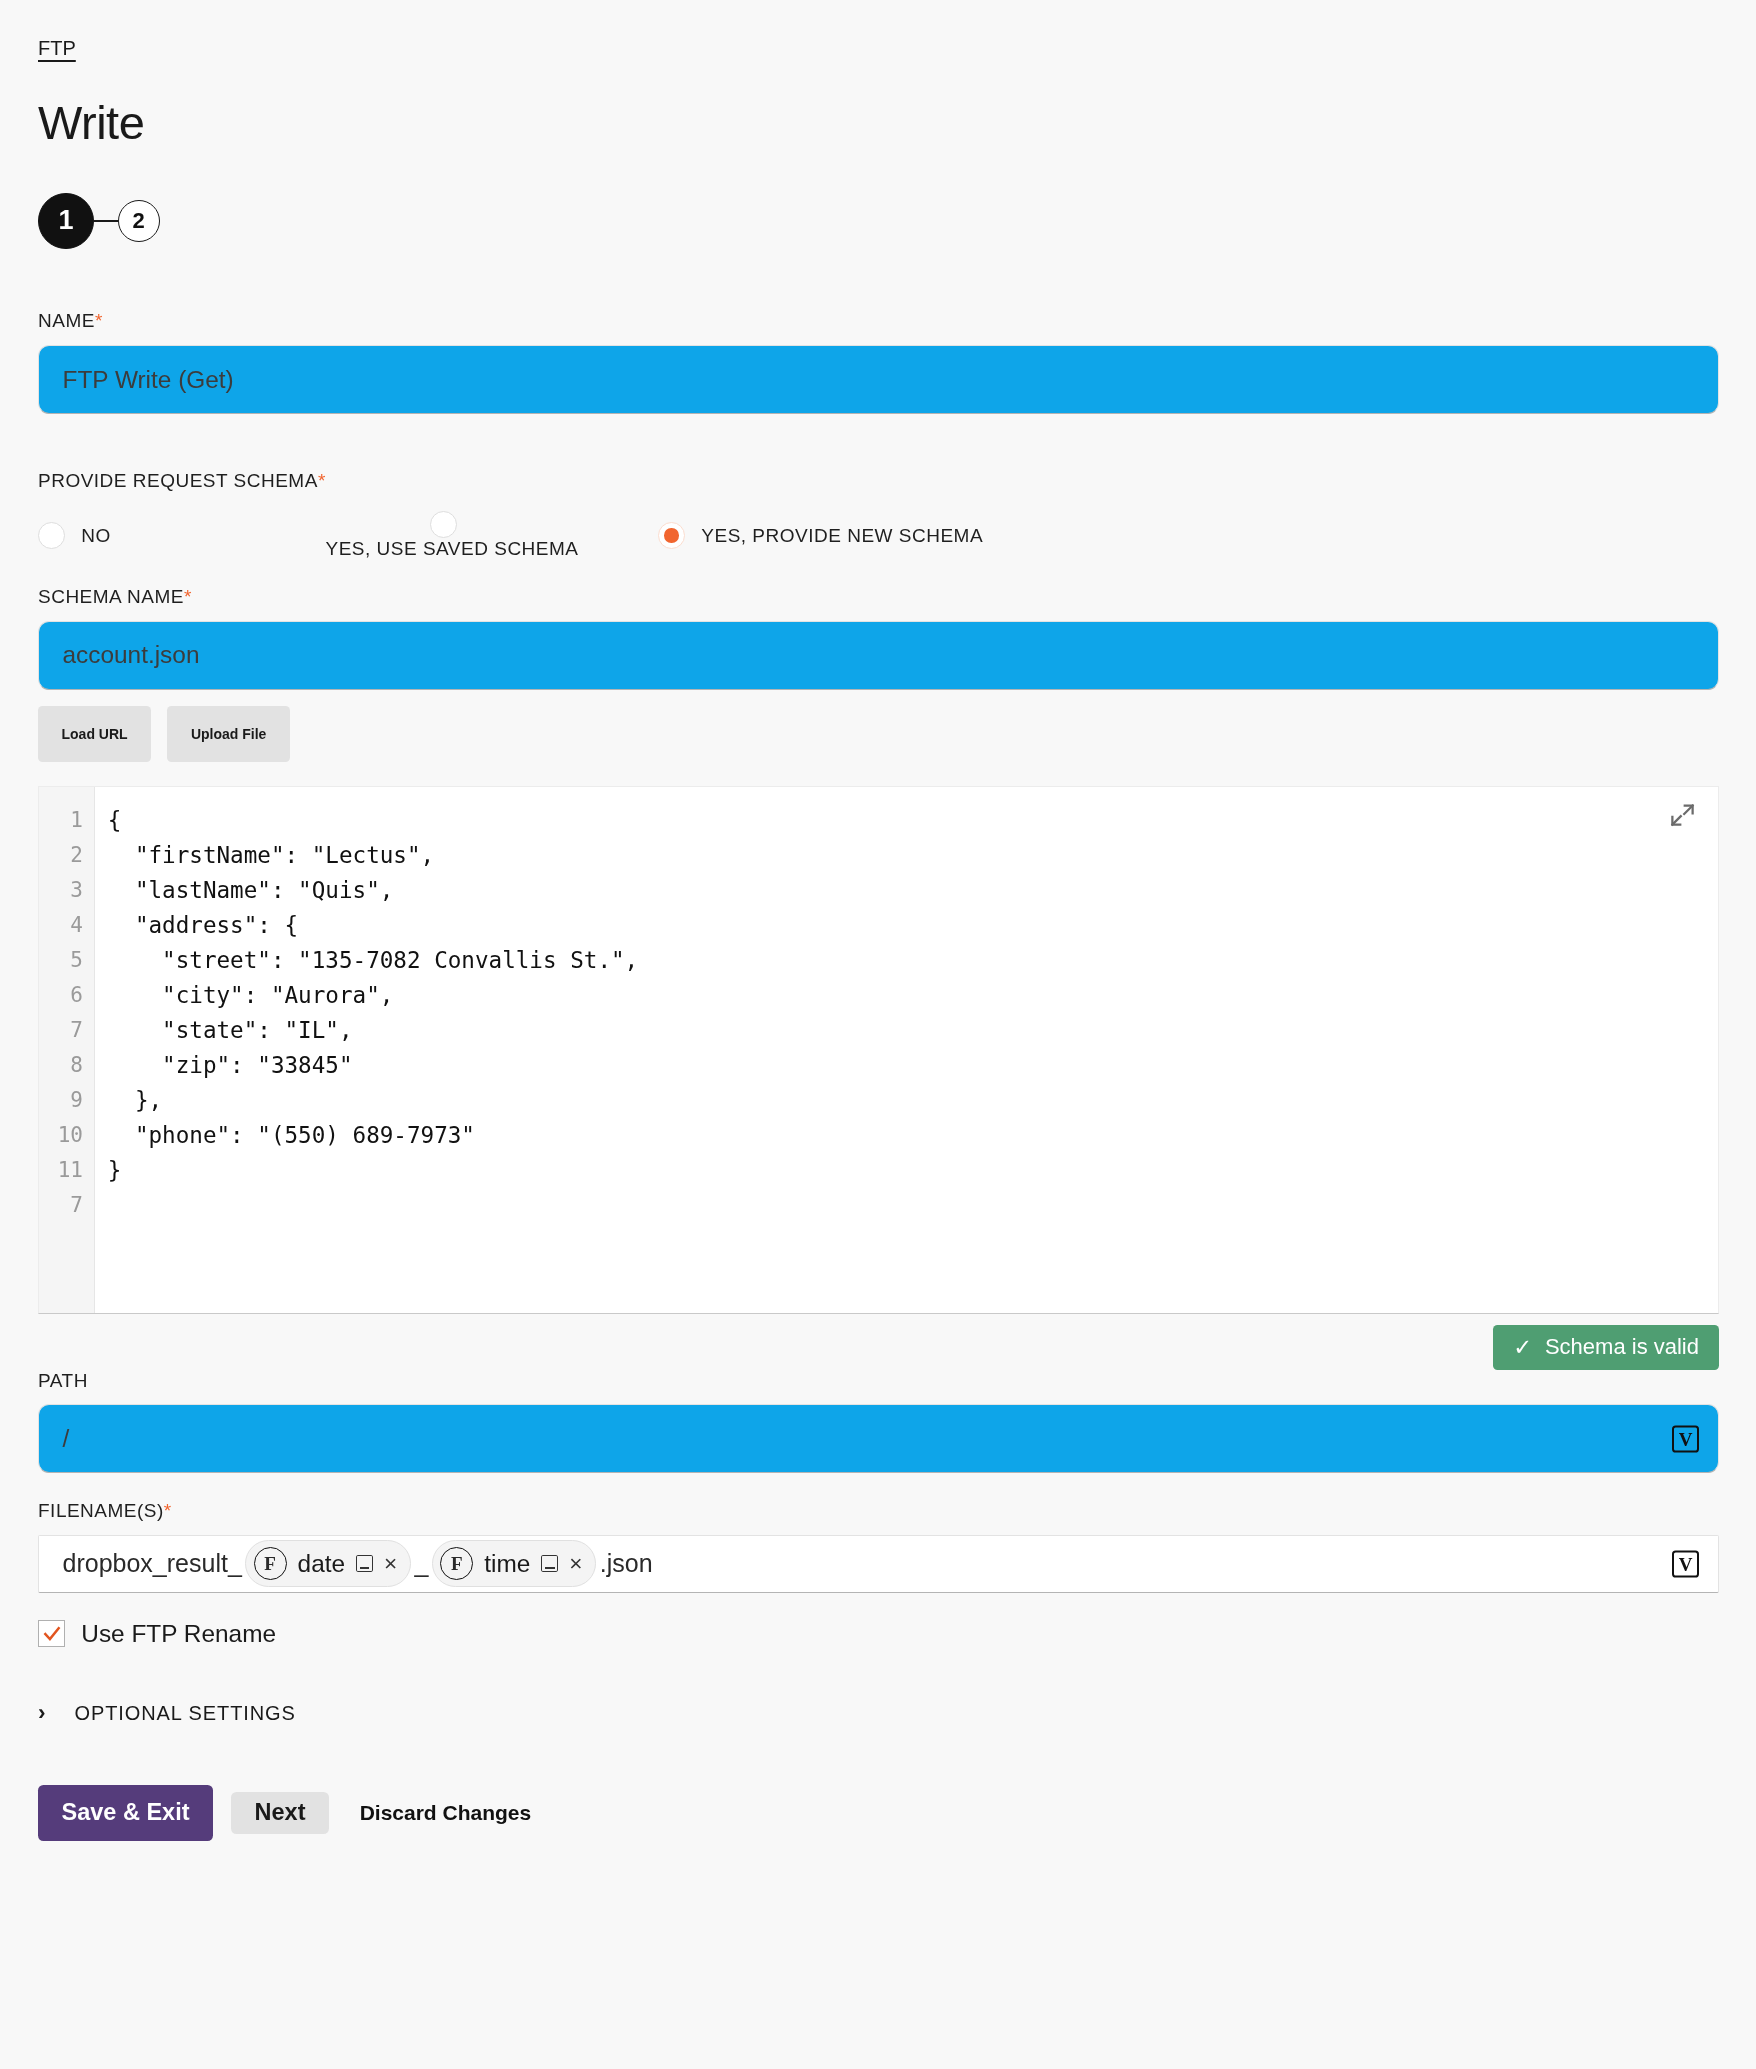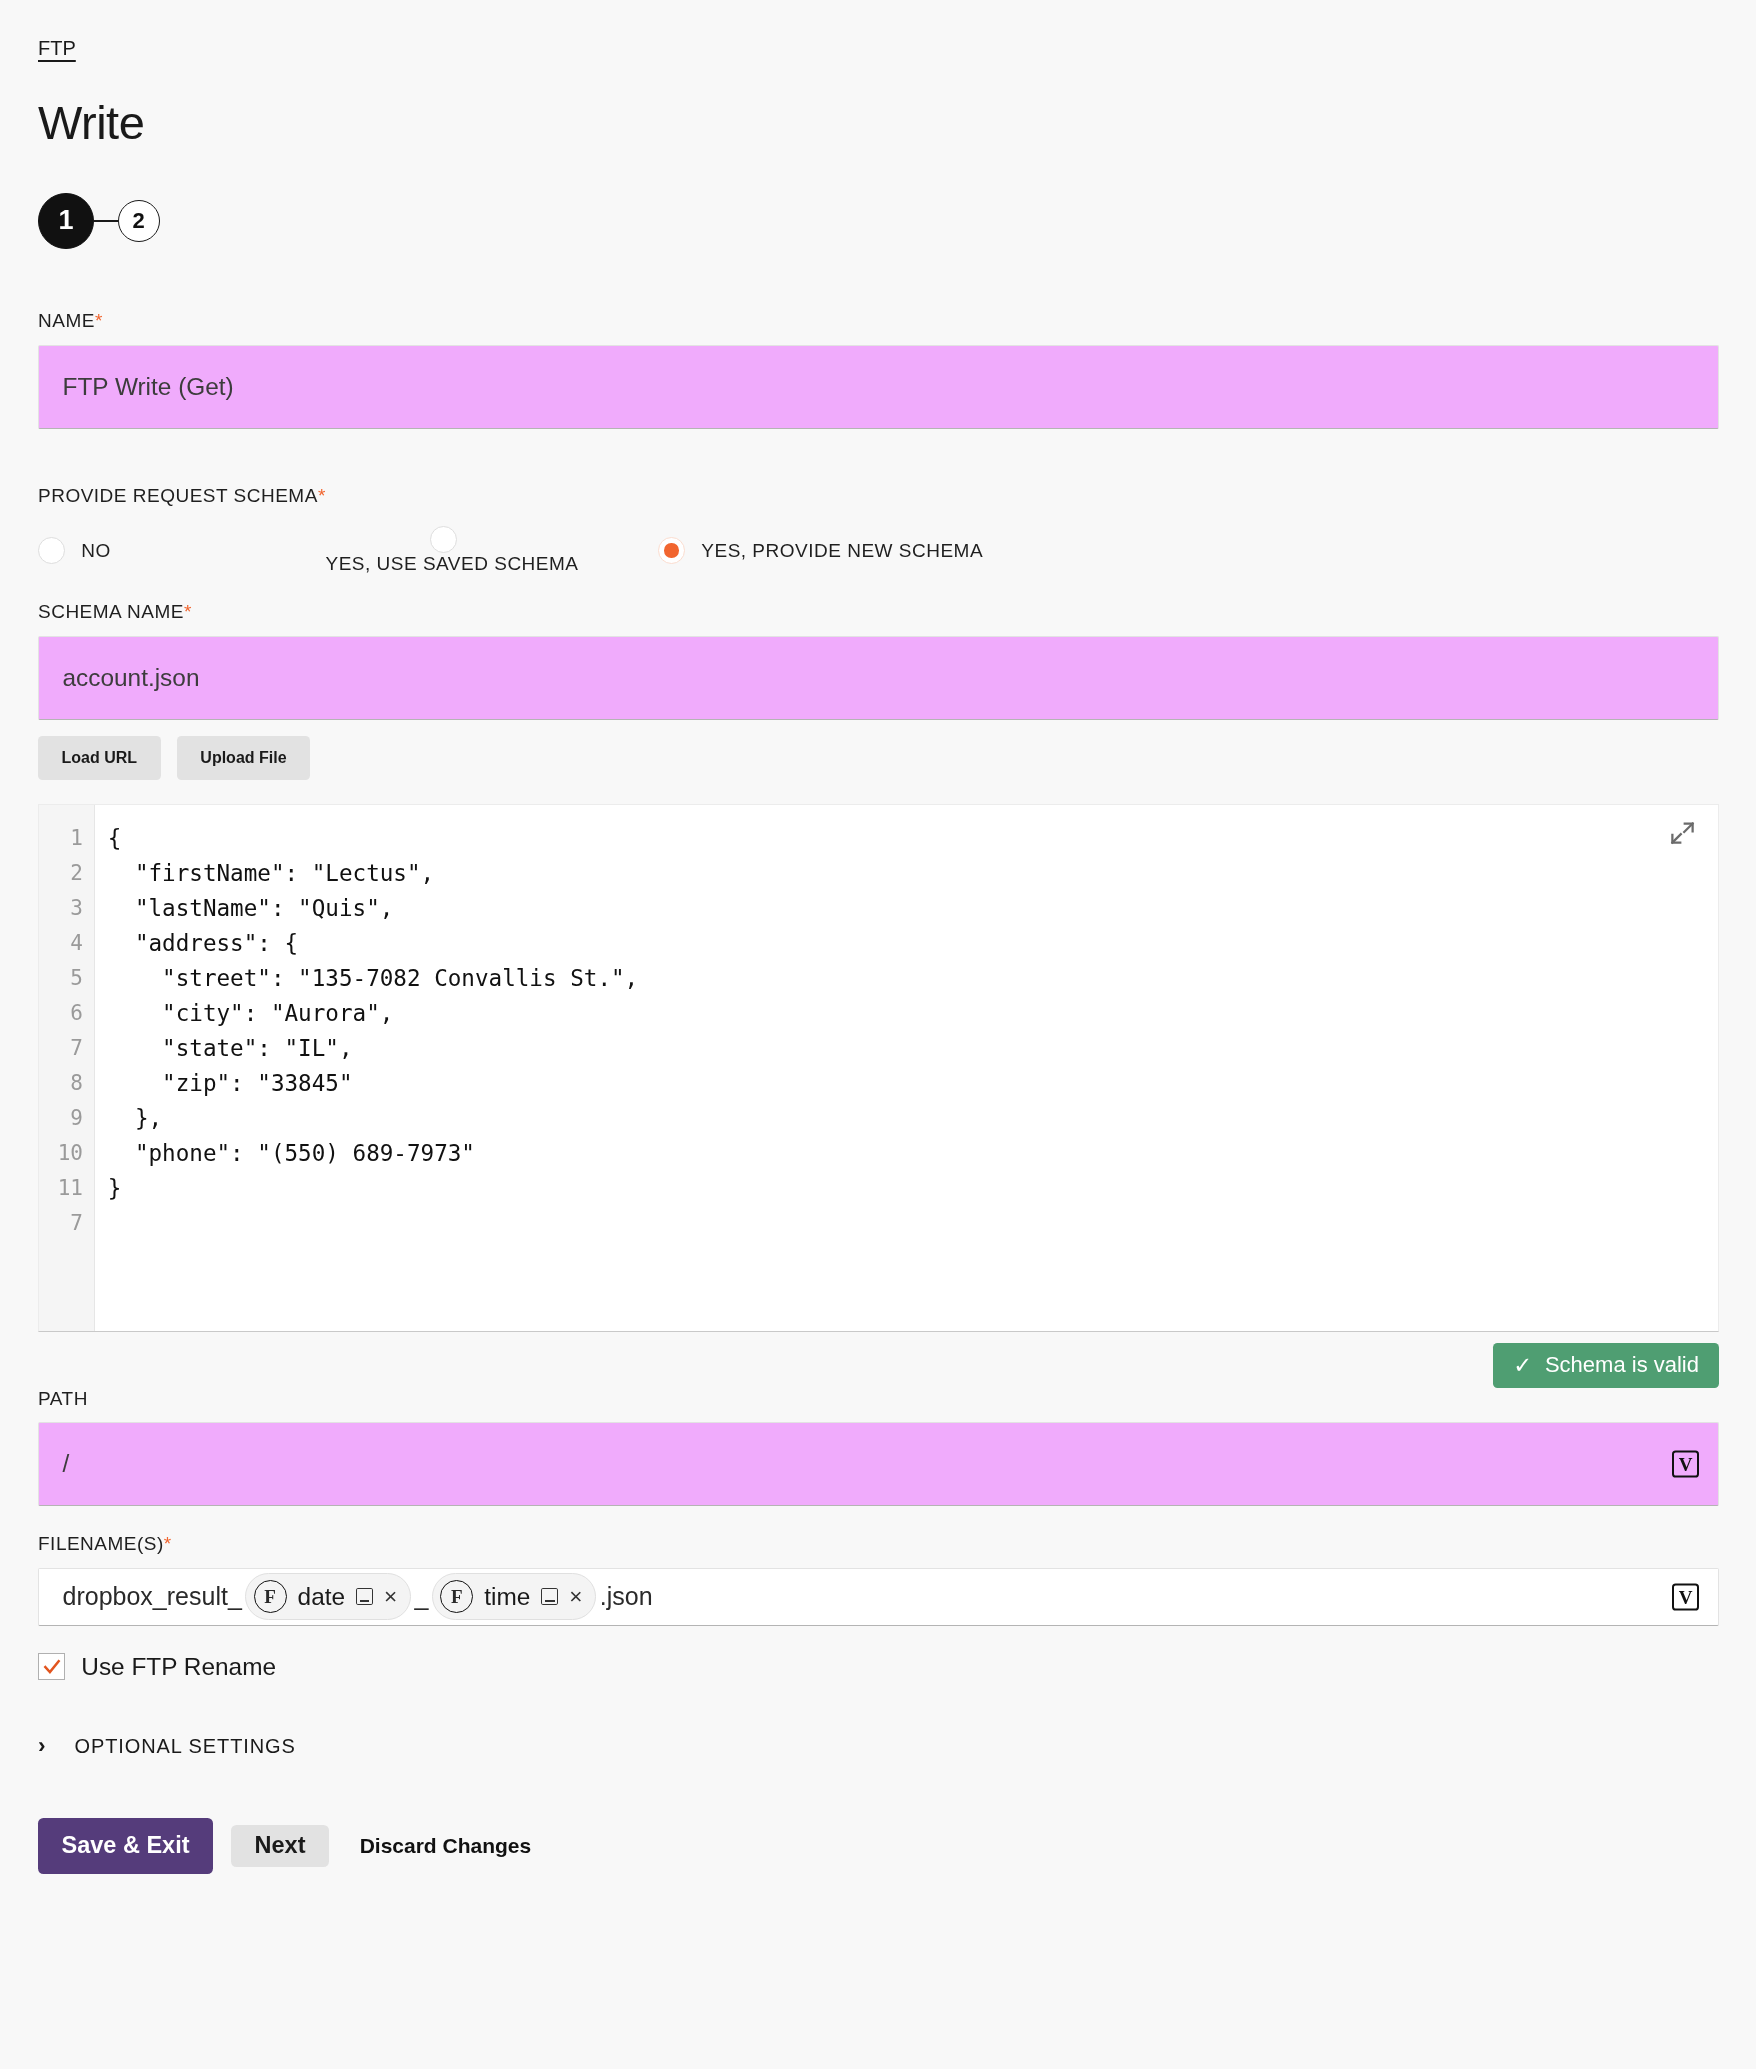--- a/index.html
+++ b/index.html
@@ -62,25 +62,25 @@
     margin-bottom: 12.7px;
     font-weight: 400;
   }
   .req { color: #f1652f; }
 
   .field-block { margin-top: 56px; }
 
   
   .text-input {
     width: 100%;
-    height: 84px;
-    background: #f0abfc;
+    height: 69px;
+    background: #0ea5e9;
     border: 0.9px solid #e3e3e3;
     border-bottom: 1.8px solid #b4b4b4;
-    border-radius: 2px;
+    border-radius: 11px;
     font-size: 24.4px;
     color: #3c3c3c;
     padding: 0 23.5px;
     font-family: "Liberation Sans", sans-serif;
     display: flex;
     align-items: center;
   }
   .input-wrap { position: relative; }
   .input-wrap .v-icon {
     position: absolute; right: 20px; top: 50%; transform: translateY(-50%);
@@ -130,26 +130,26 @@
   }
 
   
   .tight-label { margin-top: 27px; }
 
   
   .btn-row { display: flex; gap: 16.3px; margin-top: 16.3px; }
   .btn {
     border: none;
     border-radius: 4.5px;
-    font-size: 16px;
+    font-size: 14px;
     font-weight: 700;
     font-family: "Liberation Sans", sans-serif;
     cursor: pointer;
     padding: 0 23.5px;
-    height: 44px;
+    height: 56px;
     display: flex; align-items: center; justify-content: center;
   }
   .btn-grey { background: #e2e2e2; color: #1a1a1a; }
 
   
   .editor {
     margin-top: 23.5px;
     background: #ffffff;
     border: 0.9px solid #ececec;
     border-bottom: 1.8px solid #c9c9c9;

